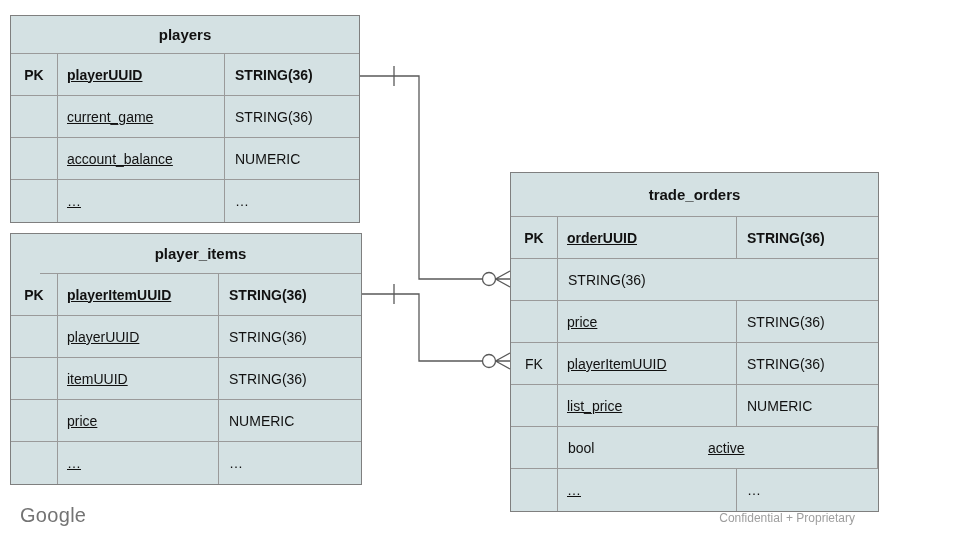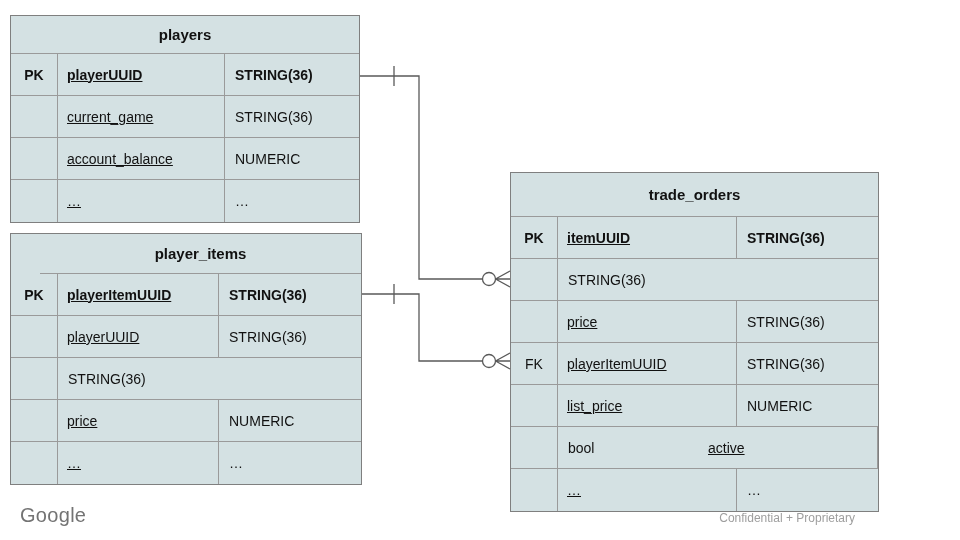--- a/index.html
+++ b/index.html
@@ -86,39 +86,40 @@
       <div class="er-cell c-name">playerItemUUID</div>
       <div class="er-cell c-type">STRING(36)</div>
     </div>
     <div class="er-row">
       <div class="er-cell c-key"></div>
       <div class="er-cell c-name">playerUUID</div>
       <div class="er-cell c-type">STRING(36)</div>
     </div>
     <div class="er-row">
       <div class="er-cell c-key"></div>
+      <div class="er-cell c-name">itemUUID</div>
       <div class="er-cell c-type">STRING(36)</div>
     </div>
     <div class="er-row">
       <div class="er-cell c-key"></div>
       <div class="er-cell c-name">price</div>
       <div class="er-cell c-type">NUMERIC</div>
     </div>
     <div class="er-row">
       <div class="er-cell c-key"></div>
       <div class="er-cell c-name">…</div>
       <div class="er-cell c-type">…</div>
     </div>
   </div>
 
   <div class="er-table" id="t-trade-orders">
     <div class="er-title">trade_orders</div>
     <div class="er-row pk-row">
       <div class="er-cell c-key">PK</div>
-      <div class="er-cell c-name">itemUUID</div>
+      <div class="er-cell c-name">orderUUID</div>
       <div class="er-cell c-type">STRING(36)</div>
     </div>
     <div class="er-row">
       <div class="er-cell c-key"></div>
       <div class="er-cell c-type">STRING(36)</div>
     </div>
     <div class="er-row">
       <div class="er-cell c-key"></div>
       <div class="er-cell c-name">price</div>
       <div class="er-cell c-type">STRING(36)</div>

